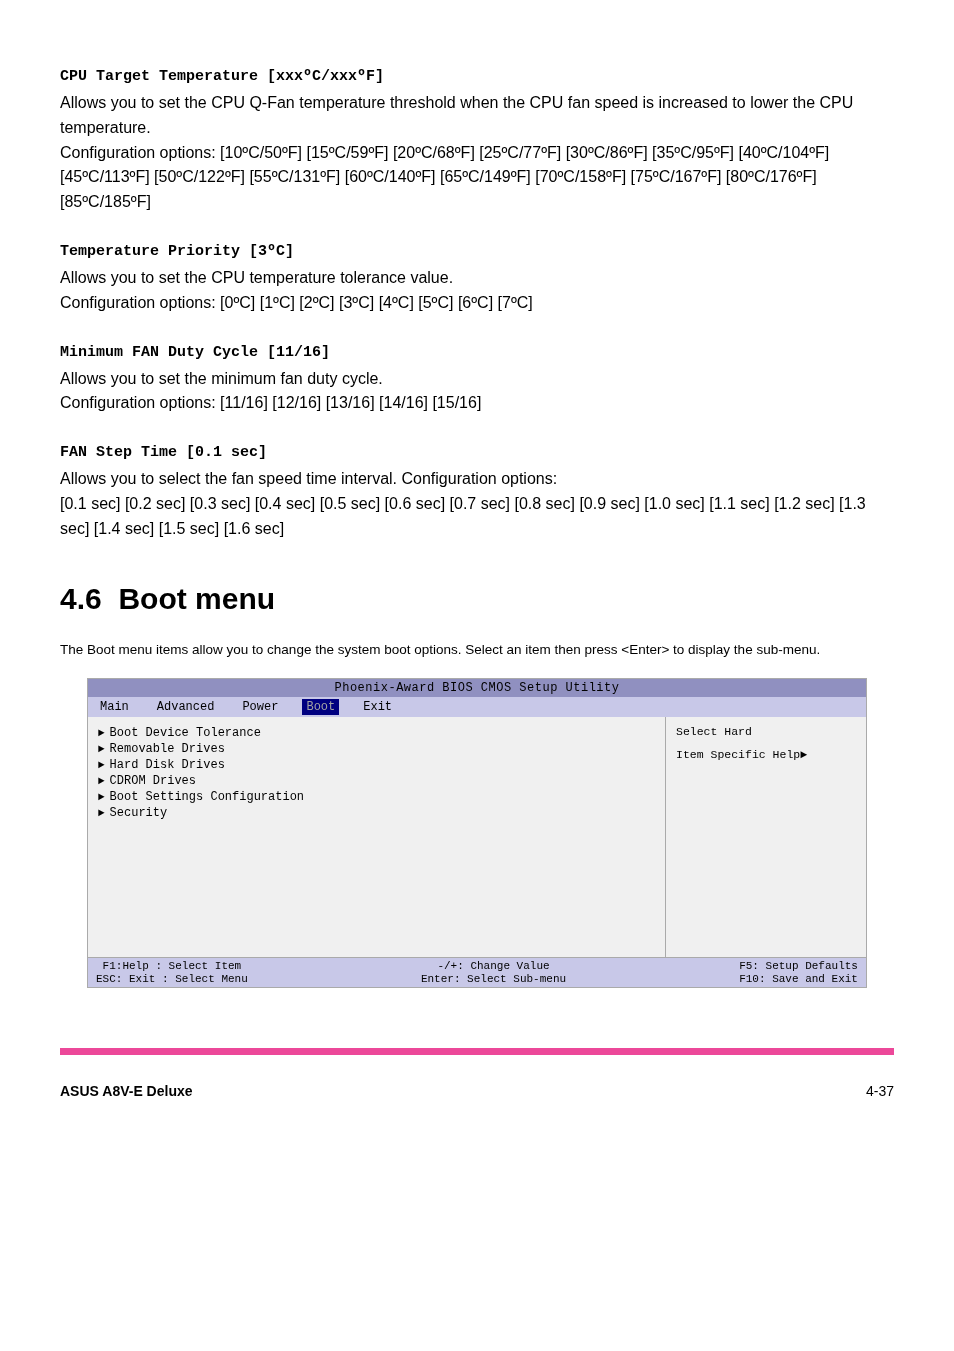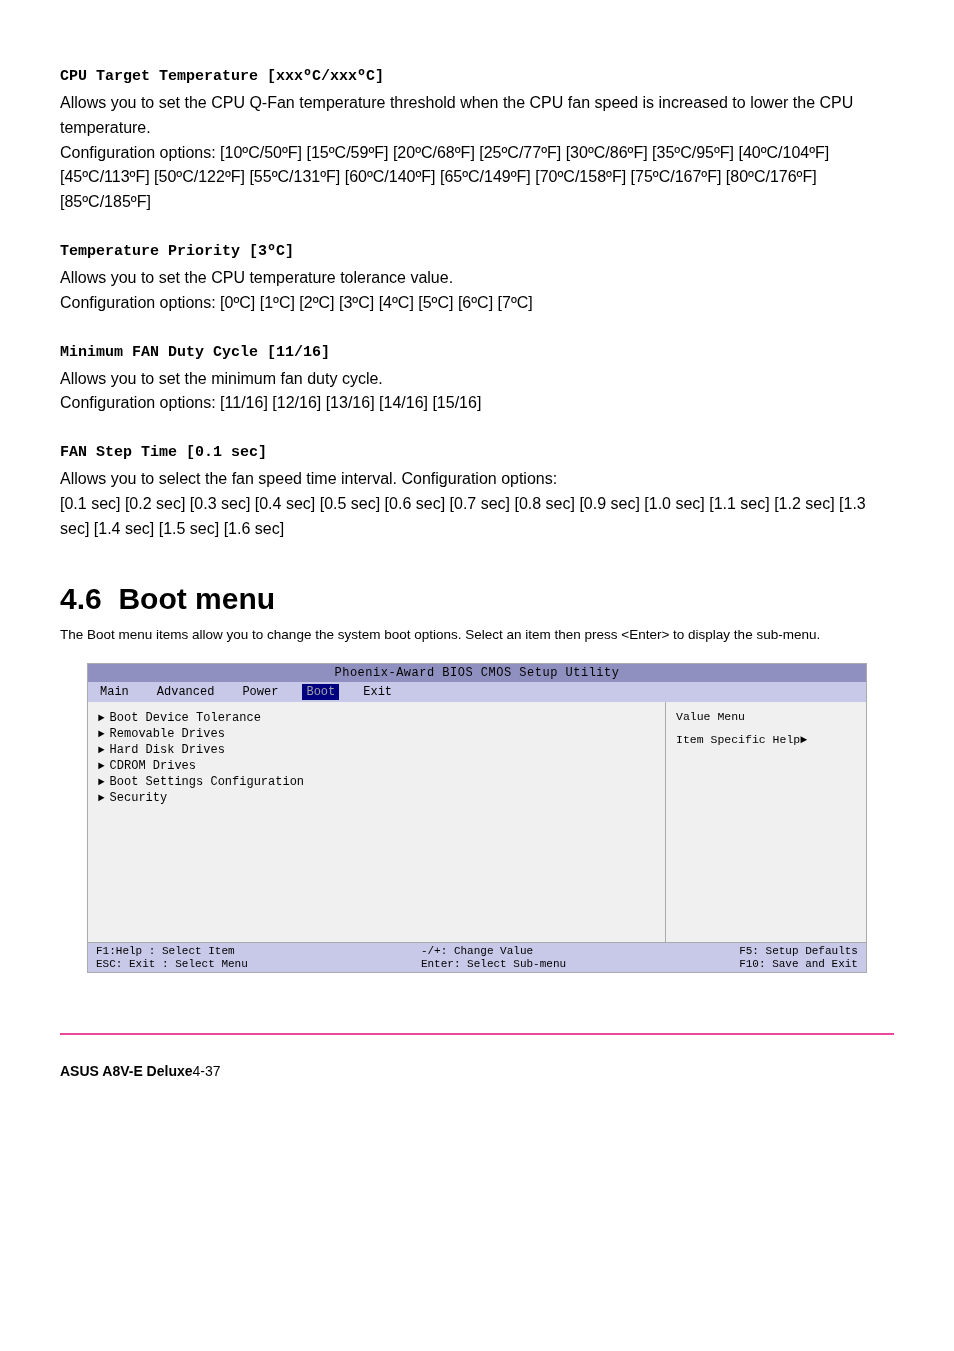--- a/index.html
+++ b/index.html
@@ -28,21 +28,21 @@
     }
 
     .big-section {
       margin-top: 40px;
       margin-bottom: 20px;
     }
 
     .big-section h2 {
       font-size: 30px;
       font-weight: bold;
-      margin-bottom: 9px;
+      margin-bottom: 24px;
       font-family: Arial, sans-serif;
     }
 
     .big-section .intro {
       font-size: 13.5px;
       line-height: 1.55;
       margin-bottom: 18px;
     }
 
     
@@ -133,46 +133,47 @@
       font-size: 11px;
       color: #000;
       flex-wrap: wrap;
       gap: 2px;
     }
 
     .bios-status-bar .col {
       display: flex;
       flex-direction: column;
       gap: 1px;
+      align-items: center;
     }
 
     .footer-bar {
       display: flex;
-      justify-content: flex-start;
+      justify-content: space-between;
       align-items: flex-end;
       margin-top: 60px;
-      border-top: 2px solid #ec4899;
+      border-top: 7px solid #ec4899;
       padding-top: 8px;
     }
 
     .footer-bar .brand {
       font-weight: bold;
       font-size: 14px;
     }
 
     .footer-bar .page-num {
       font-size: 14px;
       margin-top: 20px;
     }
   </style>
 </head>
 <body>
 
 <div>
-  <div class="section-heading">CPU Target Temperature [xxxºC/xxxºC]</div>
+  <div class="section-heading">CPU Target Temperature [xxxºC/xxxºF]</div>
   <div class="section-body" style="white-space: pre-wrap;">Allows you to set the CPU Q-Fan temperature threshold when the CPU fan speed is increased to lower the CPU temperature.
 Configuration options: [10ºC/50ºF] [15ºC/59ºF] [20ºC/68ºF] [25ºC/77ºF] [30ºC/86ºF] [35ºC/95ºF] [40ºC/104ºF] [45ºC/113ºF] [50ºC/122ºF] [55ºC/131ºF] [60ºC/140ºF] [65ºC/149ºF] [70ºC/158ºF] [75ºC/167ºF] [80ºC/176ºF] [85ºC/185ºF]</div>
 </div>
 
 <div>
   <div class="section-heading">Temperature Priority [3ºC]</div>
   <div class="section-body" style="white-space: pre-wrap;">Allows you to set the CPU temperature tolerance value.
 Configuration options: [0ºC] [1ºC] [2ºC] [3ºC] [4ºC] [5ºC] [6ºC] [7ºC]</div>
 </div>
 
@@ -229,21 +230,21 @@
           <span class="arrow">►</span>
           <span>Boot Settings Configuration</span>
         </div>
         <div class="bios-menu-item">
           <span class="arrow">►</span>
           <span>Security</span>
         </div>
       </div>
 
       <div class="bios-right">
-        <div class="bios-right-label">Value Menu</div>
+        <div class="bios-right-label">Select Hard</div>
         <div class="bios-right-label">Item Specific Help►</div>
       </div>
     </div>
 
     <div class="bios-status-bar">
       <div class="col">
         <span>F1:Help        : Select Item</span>
         <span>ESC: Exit      : Select Menu</span>
       </div>
       <div class="col">

